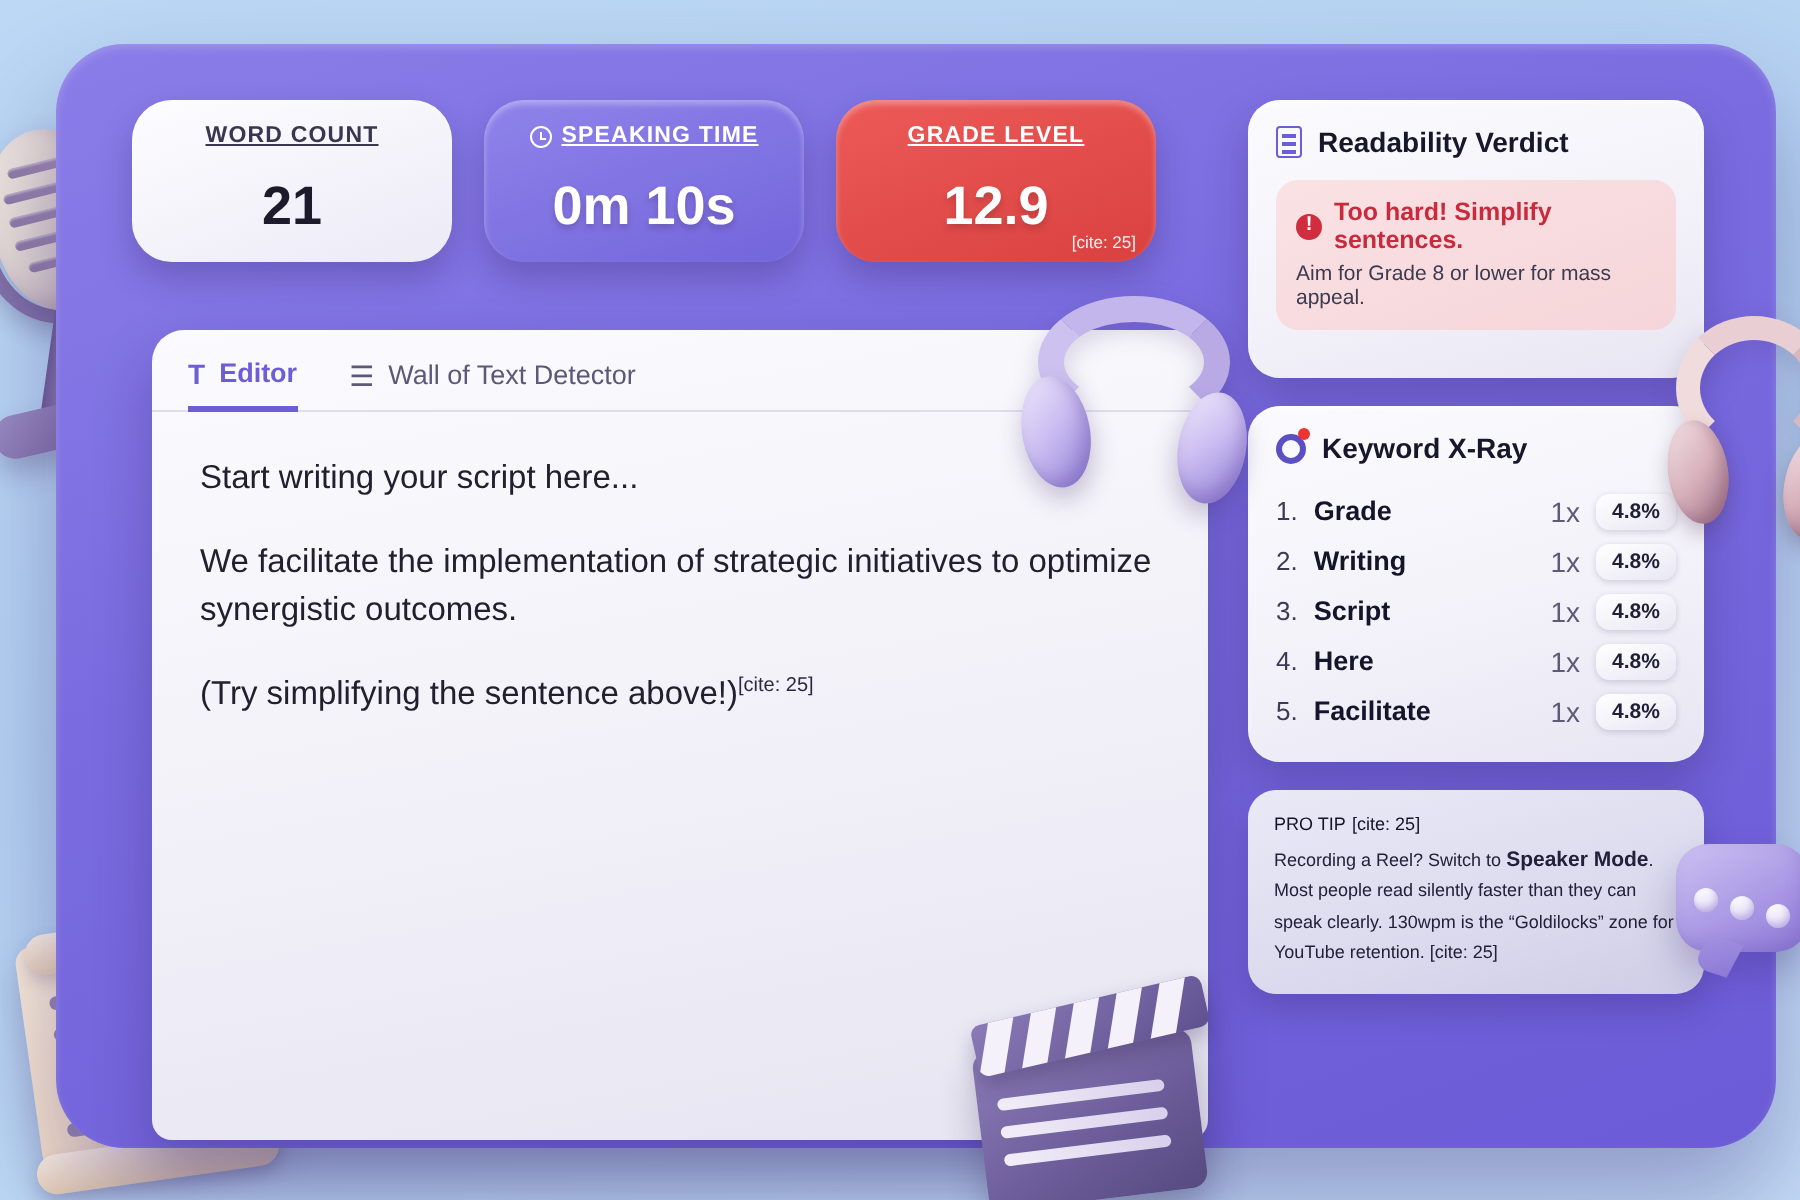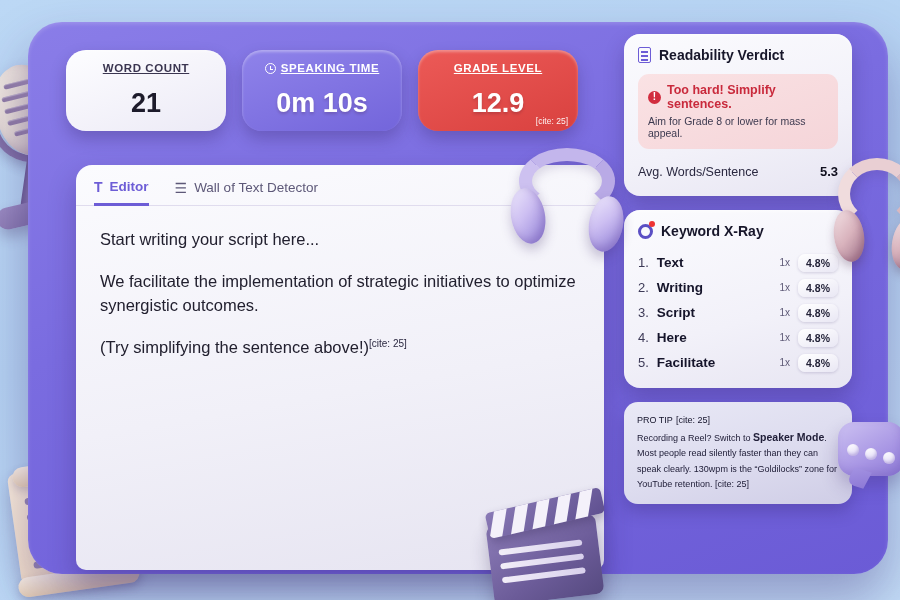--- a/index.html
+++ b/index.html
@@ -212,21 +212,21 @@
   }
   .tabs { display:flex; gap:26px; padding: 14px 18px 0; border-bottom:1px solid #e0dcee; }
   .tab { display:flex; align-items:center; gap:7px; padding-bottom:9px; font-size:13.5px; color:#5d5878; cursor:pointer; }
   .tab.active { color:#6d5dd6; font-weight:bold; border-bottom:3px solid #6d5dd6; margin-bottom:-1px; }
   .tico { font-size:14px; line-height:1; }
   .doc { padding: 22px 24px; }
   .doc p { font-size:16.5px; color:#22202f; line-height:1.42; margin-bottom:19px; }
   .doc p .cite { font-size:10px; vertical-align: super; color:#2b2840; }
 
   
-  .side { position:absolute; left:596px; top:12px; width:228px; }
+  .side { position:absolute; left:596px; top:28px; width:228px; }
   .card {
     background: linear-gradient(165deg,#fbfbfe 0%,#f2f1f9 60%,#e7e5f2 100%);
     border-radius: 16px; padding: 13px 14px;
     box-shadow: 0 10px 20px rgba(45,28,95,.28), inset 0 2px 3px rgba(255,255,255,.5);
     margin-bottom: 14px;
   }
   .card-title { display:flex; align-items:center; gap:8px; font-size:14px; font-weight:bold; color:#17162a; margin-bottom:11px; }
   .doc-ico { width:13px; height:16px; border:1.7px solid #6d5dd6; border-radius:2px; position:relative; flex:none;}
   .doc-ico:before{content:"";position:absolute;left:2px;top:3px;width:7px;height:1.5px;background:#6d5dd6;box-shadow:0 4px 0 #6d5dd6,0 8px 0 #6d5dd6;}
   .gear-ico { width:15px; height:15px; position:relative; flex:none; }
@@ -240,21 +240,21 @@
   .alert .hd { display:flex; align-items:center; gap:6px; font-size:12.5px; font-weight:bold; color:#c92a3c; }
   .alert .sub { font-size:10.5px; color:#3d3a50; margin-top:4px; }
   .bang { width:13px; height:13px; border-radius:50%; background:#d22d3f; color:#fff; font-size:10px; font-weight:bold; display:flex; align-items:center; justify-content:center; flex:none; line-height:1;}
 
   .mrow { display:flex; justify-content:space-between; align-items:center; font-size:12.5px; color:#2a2840; padding:4px 0; }
   .mrow b { font-size:13px; color:#11101f; }
 
   .krow { display:flex; align-items:center; gap:8px; padding:3.5px 0; }
   .krow .n { font-size:13px; color:#3d3a57; }
   .krow .w { font-size:13.5px; font-weight:bold; color:#15142a; flex:1; }
-  .krow .x { font-size:10px; color:#5e5a77; }
+  .krow .x { font-size:14px; color:#5e5a77; }
   .krow .pct {
     font-size:10.5px; font-weight:bold; color:#201f35;
     background: linear-gradient(160deg,#ffffff,#e9e7f4);
     border-radius:7px; padding:3px 7px; min-width:40px; text-align:center;
     box-shadow: 0 1px 3px rgba(45,28,95,.18);
   }
   .kfoot { display:flex; justify-content:space-between; align-items:center; margin-top:8px; padding-top:8px; border-top:1px solid #ddd9ec; font-size:9.5px; }
   .kfoot .lft { color:#4e4a68; }
   .kfoot .rgt { color:#c0392f; display:flex; align-items:center; gap:4px; }
 
@@ -352,38 +352,34 @@
         <span class="doc-ico"></span>
         <span>Readability Verdict</span>
       </div>
       <div class="alert">
         <div class="hd">
           <span class="bang">!</span>
           <span>Too hard! Simplify sentences.</span>
         </div>
         <div class="sub">Aim for Grade 8 or lower for mass appeal.</div>
       </div>
-      <div class="mrow">
-        <span>Avg. Words/Sentence</span>
-        <b>5.3</b>
-      </div>
     </div>
 
     <div class="card">
       <div class="card-title">
         <span class="gear-ico">
             <span class="g"></span>
             <span class="dot"></span>
           </span>
         <span>Keyword X-Ray</span>
       </div>
 
       <div class="krow">
         <span class="n">1.</span>
-        <span class="w">Text</span>
+        <span class="w">Grade</span>
         <span class="x">1x</span>
         <span class="pct">4.8%</span>
       </div>
       <div class="krow">
         <span class="n">2.</span>
         <span class="w">Writing</span>
         <span class="x">1x</span>
         <span class="pct">4.8%</span>
       </div>
       <div class="krow">

